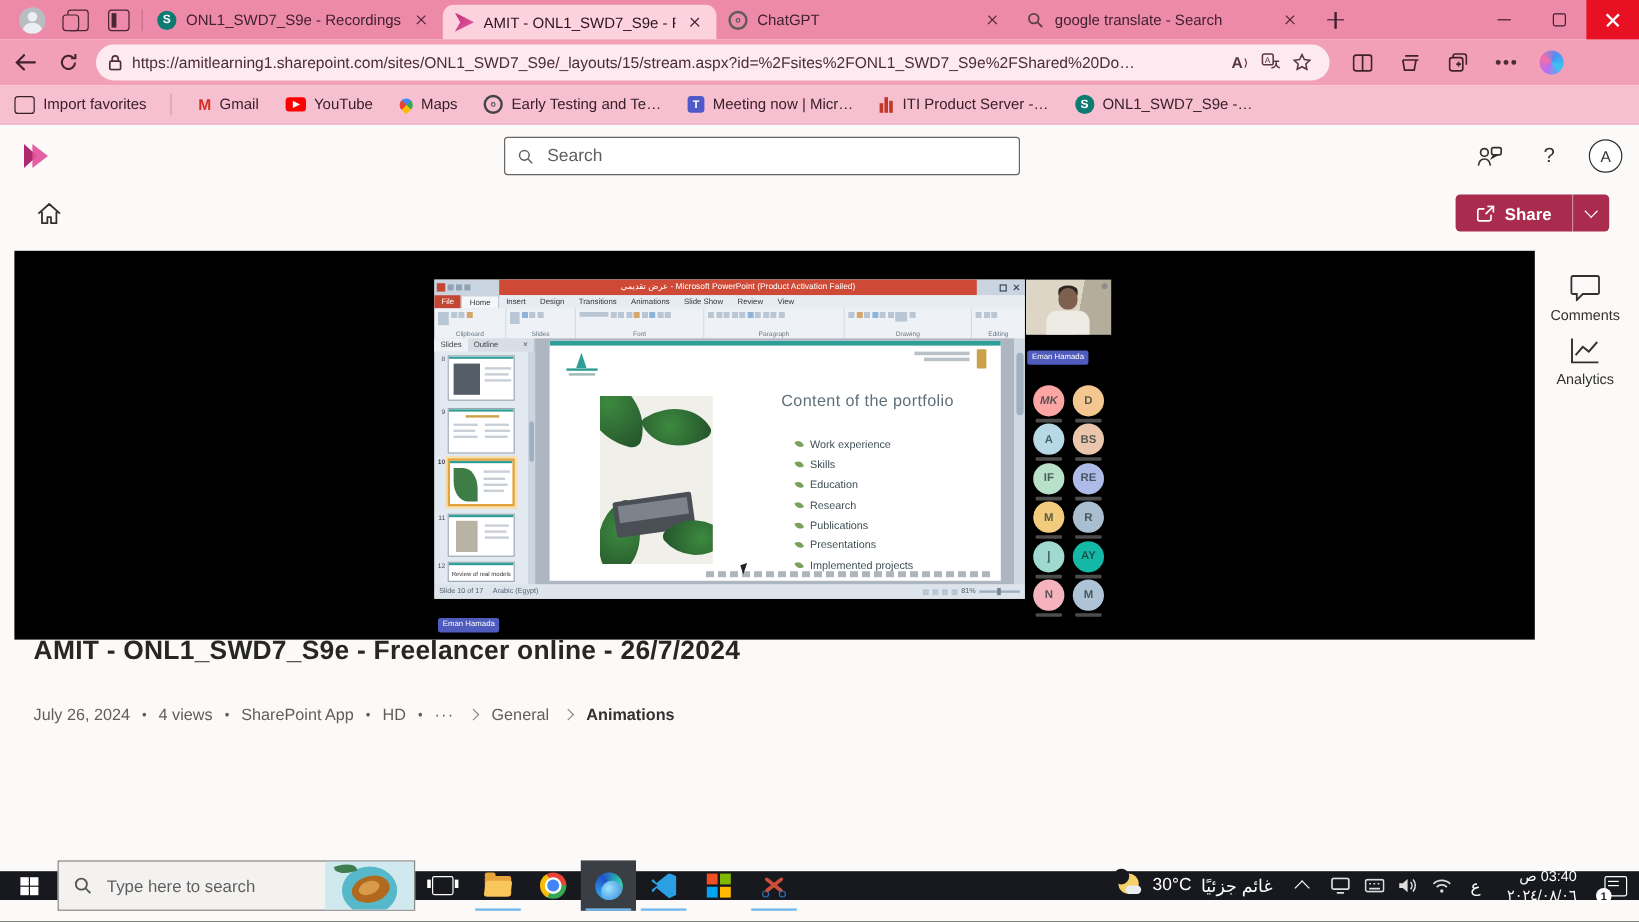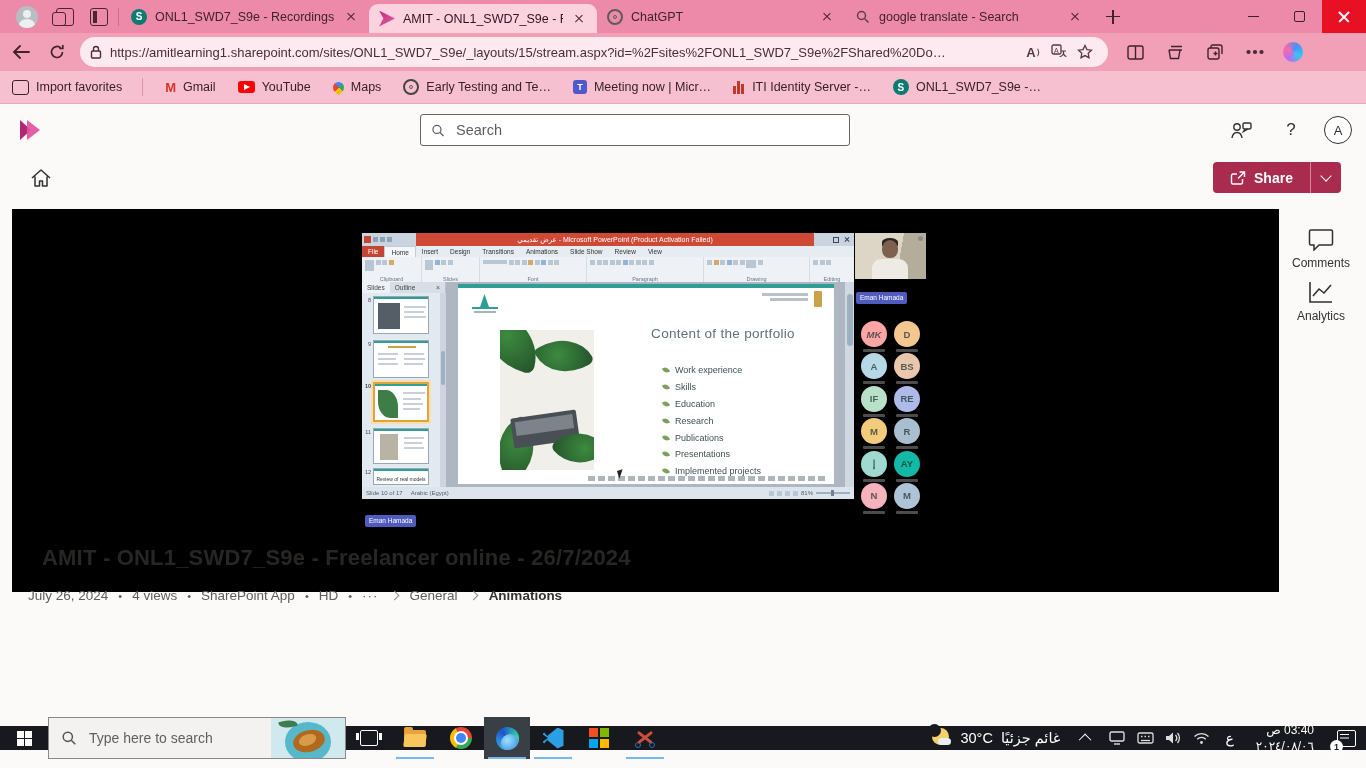--- a/index.html
+++ b/index.html
@@ -62,21 +62,21 @@
   .sp-search input::placeholder{color:#605e5c;}
   .hdr-ic{position:absolute;width:30px;height:30px;display:flex;align-items:center;justify-content:center;color:#323130;}
   .avatar-a{position:absolute;left:1324px;top:12px;width:28px;height:28px;border-radius:50%;border:1.6px solid #323130;display:flex;align-items:center;justify-content:center;font-size:13px;color:#323130;background:#fff;box-sizing:border-box;}
   .home-btn{position:absolute;left:26px;top:163px;width:30px;height:30px;display:flex;align-items:center;justify-content:center;color:#323130;}
   .share-btn{position:absolute;left:1213px;top:162px;width:128px;height:31px;background:#a92b4e;border-radius:4px;display:flex;align-items:center;color:#fff;}
   .share-main{flex:1;display:flex;align-items:center;justify-content:center;gap:8px;font-size:14px;font-weight:bold;}
   .share-div{width:1px;height:31px;background:rgba(255,255,255,.45);}
   .share-chev{width:30px;display:flex;align-items:center;justify-content:center;}
   .chev-dn{width:7px;height:7px;border-right:1.7px solid #fff;border-bottom:1.7px solid #fff;transform:rotate(45deg);margin-top:-3px;}
   
-  .player{position:absolute;left:12px;top:209px;width:1267px;height:383px;background:#000;overflow:hidden;}
+  .player{position:absolute;left:12px;top:209px;width:1267px;height:324px;background:#000;overflow:hidden;}
   
   .ppt{position:absolute;left:350px;top:24px;width:492px;height:266px;background:#dfe5ec;font-family:"Liberation Sans",sans-serif;}
   .ppt-titlebar{position:absolute;left:0;top:0;width:492px;height:13px;background:#c9d4e0;display:flex;}
   .ppt-qat{width:54px;display:flex;align-items:center;gap:2px;padding-left:2px;box-sizing:border-box;}
   .ppt-qat i{display:block;width:5px;height:5px;background:#8fa2b5;}
   .ppt-qat .p-ic{background:#c34632;width:7px;height:7px;}
   .ppt-title{flex:1;background:#cf4a36;color:#fff;font-size:7px;text-align:center;line-height:13px;white-space:nowrap;overflow:hidden;}
   .ppt-winbtns{width:40px;display:flex;align-items:center;justify-content:flex-end;gap:5px;padding-right:4px;box-sizing:border-box;}
   .ppt-winbtns i{display:block;width:6px;height:6px;border:1px solid #3a4a5a;box-sizing:border-box;}
   .ppt-winbtns i.x{border:none;position:relative;}
@@ -145,21 +145,21 @@
   .webcam .dot{position:absolute;right:3px;top:3px;width:5px;height:5px;border-radius:50%;background:#8d8d8d;}
   .nametag{position:absolute;background:#4f5bbd;color:#fff;font-size:6.5px;line-height:1;padding:2.5px 4px;border-radius:2px;white-space:nowrap;}
   .roster{position:absolute;left:849px;top:112px;display:grid;grid-template-columns:26px 26px;column-gap:7px;row-gap:0;}
   .p-cell{height:32.4px;display:flex;flex-direction:column;align-items:center;}
   .p-av{width:26px;height:26px;border-radius:50%;display:flex;align-items:center;justify-content:center;font-size:9.5px;font-weight:bold;color:rgba(25,45,45,.72);}
   .p-cap{width:22px;height:3px;background:#4c4c4c;margin-top:2px;border-radius:1px;}
   
   .rail-item{position:absolute;left:1283px;width:76px;text-align:center;color:#323130;}
   .rail-item .lbl{font-size:12px;margin-top:5px;}
   
-  .vid-title{position:absolute;left:28px;top:545px;font-size:22px;font-weight:bold;color:#272625;letter-spacing:.2px;margin-left:14px;}
+  .vid-title{position:absolute;left:28px;top:529px;font-size:22px;font-weight:bold;color:#272625;letter-spacing:.2px;}
   .meta{position:absolute;left:28px;top:588px;display:flex;align-items:center;font-size:13.5px;color:#605e5c;}
   .meta .dot-sep{margin:0 10px;font-size:11px;}
   .meta .crumb-chev{width:6px;height:6px;border-right:1.5px solid #8a8886;border-top:1.5px solid #8a8886;transform:rotate(45deg);margin:0 12px;}
   .meta .bold{color:#323130;font-weight:bold;}
   
   .taskbar{position:absolute;left:0;top:726px;width:1366px;height:24px;background:#17191e;display:flex;align-items:center;}
   .tb-start{width:48px;height:42px;display:flex;align-items:center;justify-content:center;flex:none;}
   .winlogo{width:15px;height:15px;display:grid;grid-template-columns:7px 7px;grid-template-rows:7px 7px;gap:1px;}
   .winlogo i{background:#fff;}
   .tb-search{width:298px;height:42px;background:#f3f2f1;border:1px solid #8a8886;box-sizing:border-box;display:flex;align-items:center;flex:none;position:relative;overflow:hidden;}
@@ -336,21 +336,21 @@
     <div class="fav-item">
       <span class="ic-teams">T</span>
       <span>Meeting now | Micr…</span>
     </div>
     <div class="fav-item">
       <span class="ic-iti">
           <i style="height:8px;"></i>
           <i style="height:13px;"></i>
           <i style="height:10px;"></i>
         </span>
-      <span>ITI Identity Server -…</span>
+      <span>ITI Product Server -…</span>
     </div>
     <div class="fav-item">
       <span class="favicon fav-sp">S</span>
       <span>ONL1_SWD7_S9e -…</span>
     </div>
   </div>
 
   <div class="pg-header">
     <div class="stream-logo">
       <svg width="26" height="24" viewBox="0 0 26 24">

